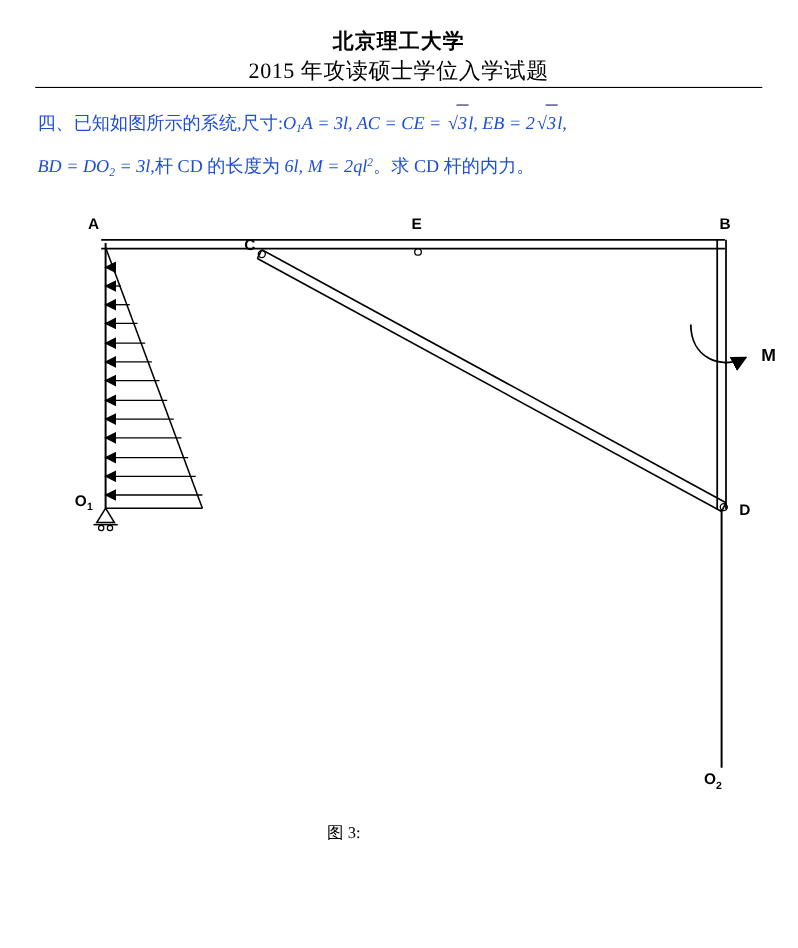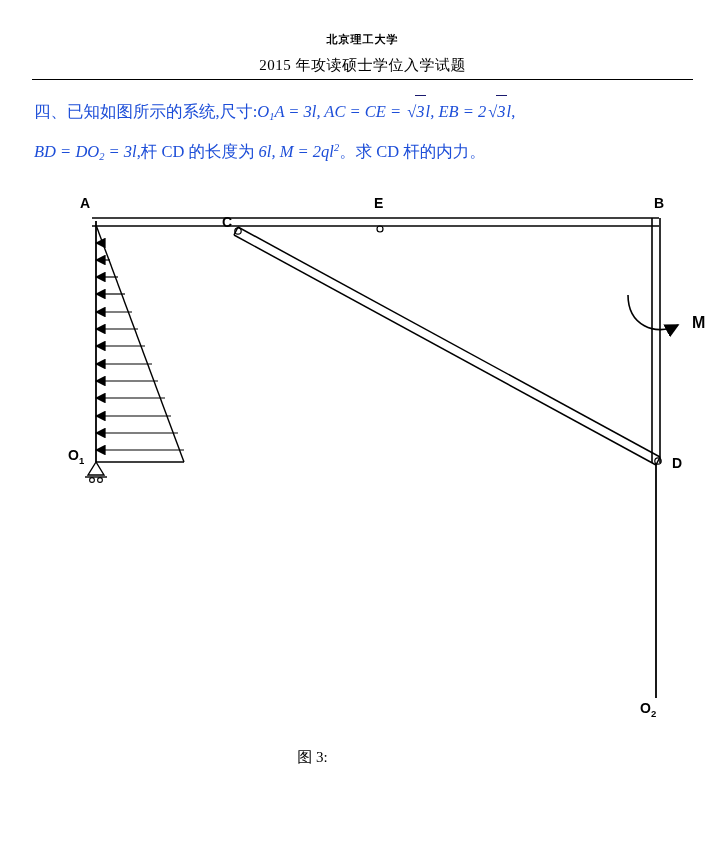--- a/index.html
+++ b/index.html
@@ -25,27 +25,27 @@
   .header {
     position: absolute;
     left: 0;
     top: 28px;
     width: 725px;
     text-align: center;
   }
   .univ-title {
     font-family: "Liberation Serif", serif;
     font-weight: bold;
-    font-size: 11px;
+    font-size: 19px;
     letter-spacing: 1px;
     line-height: 22px;
   }
   .exam-subtitle {
     font-family: "Liberation Serif", serif;
-    font-size: 15px;
+    font-size: 20px;
     letter-spacing: 0.5px;
     line-height: 24px;
     margin-top: 3px;
   }
   .header-rule {
     position: absolute;
     left: 32px;
     top: 79px;
     width: 661px;
     height: 1px;

